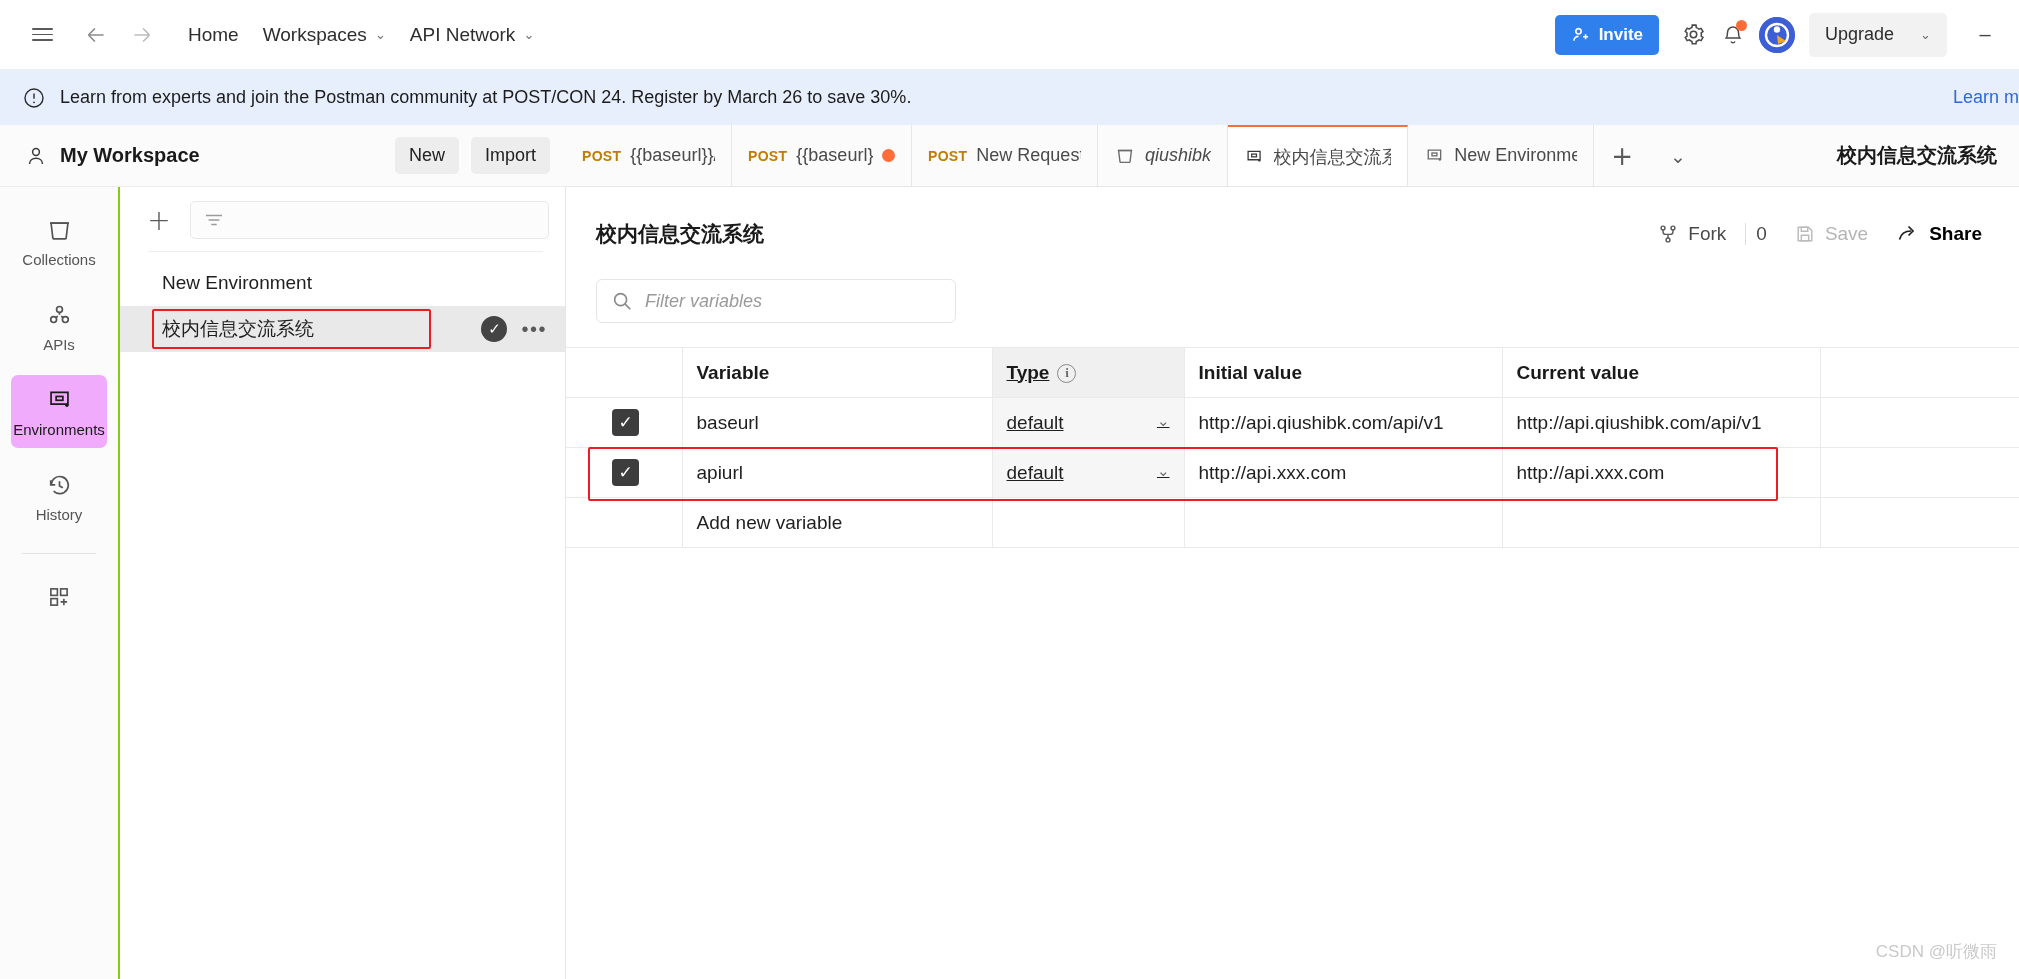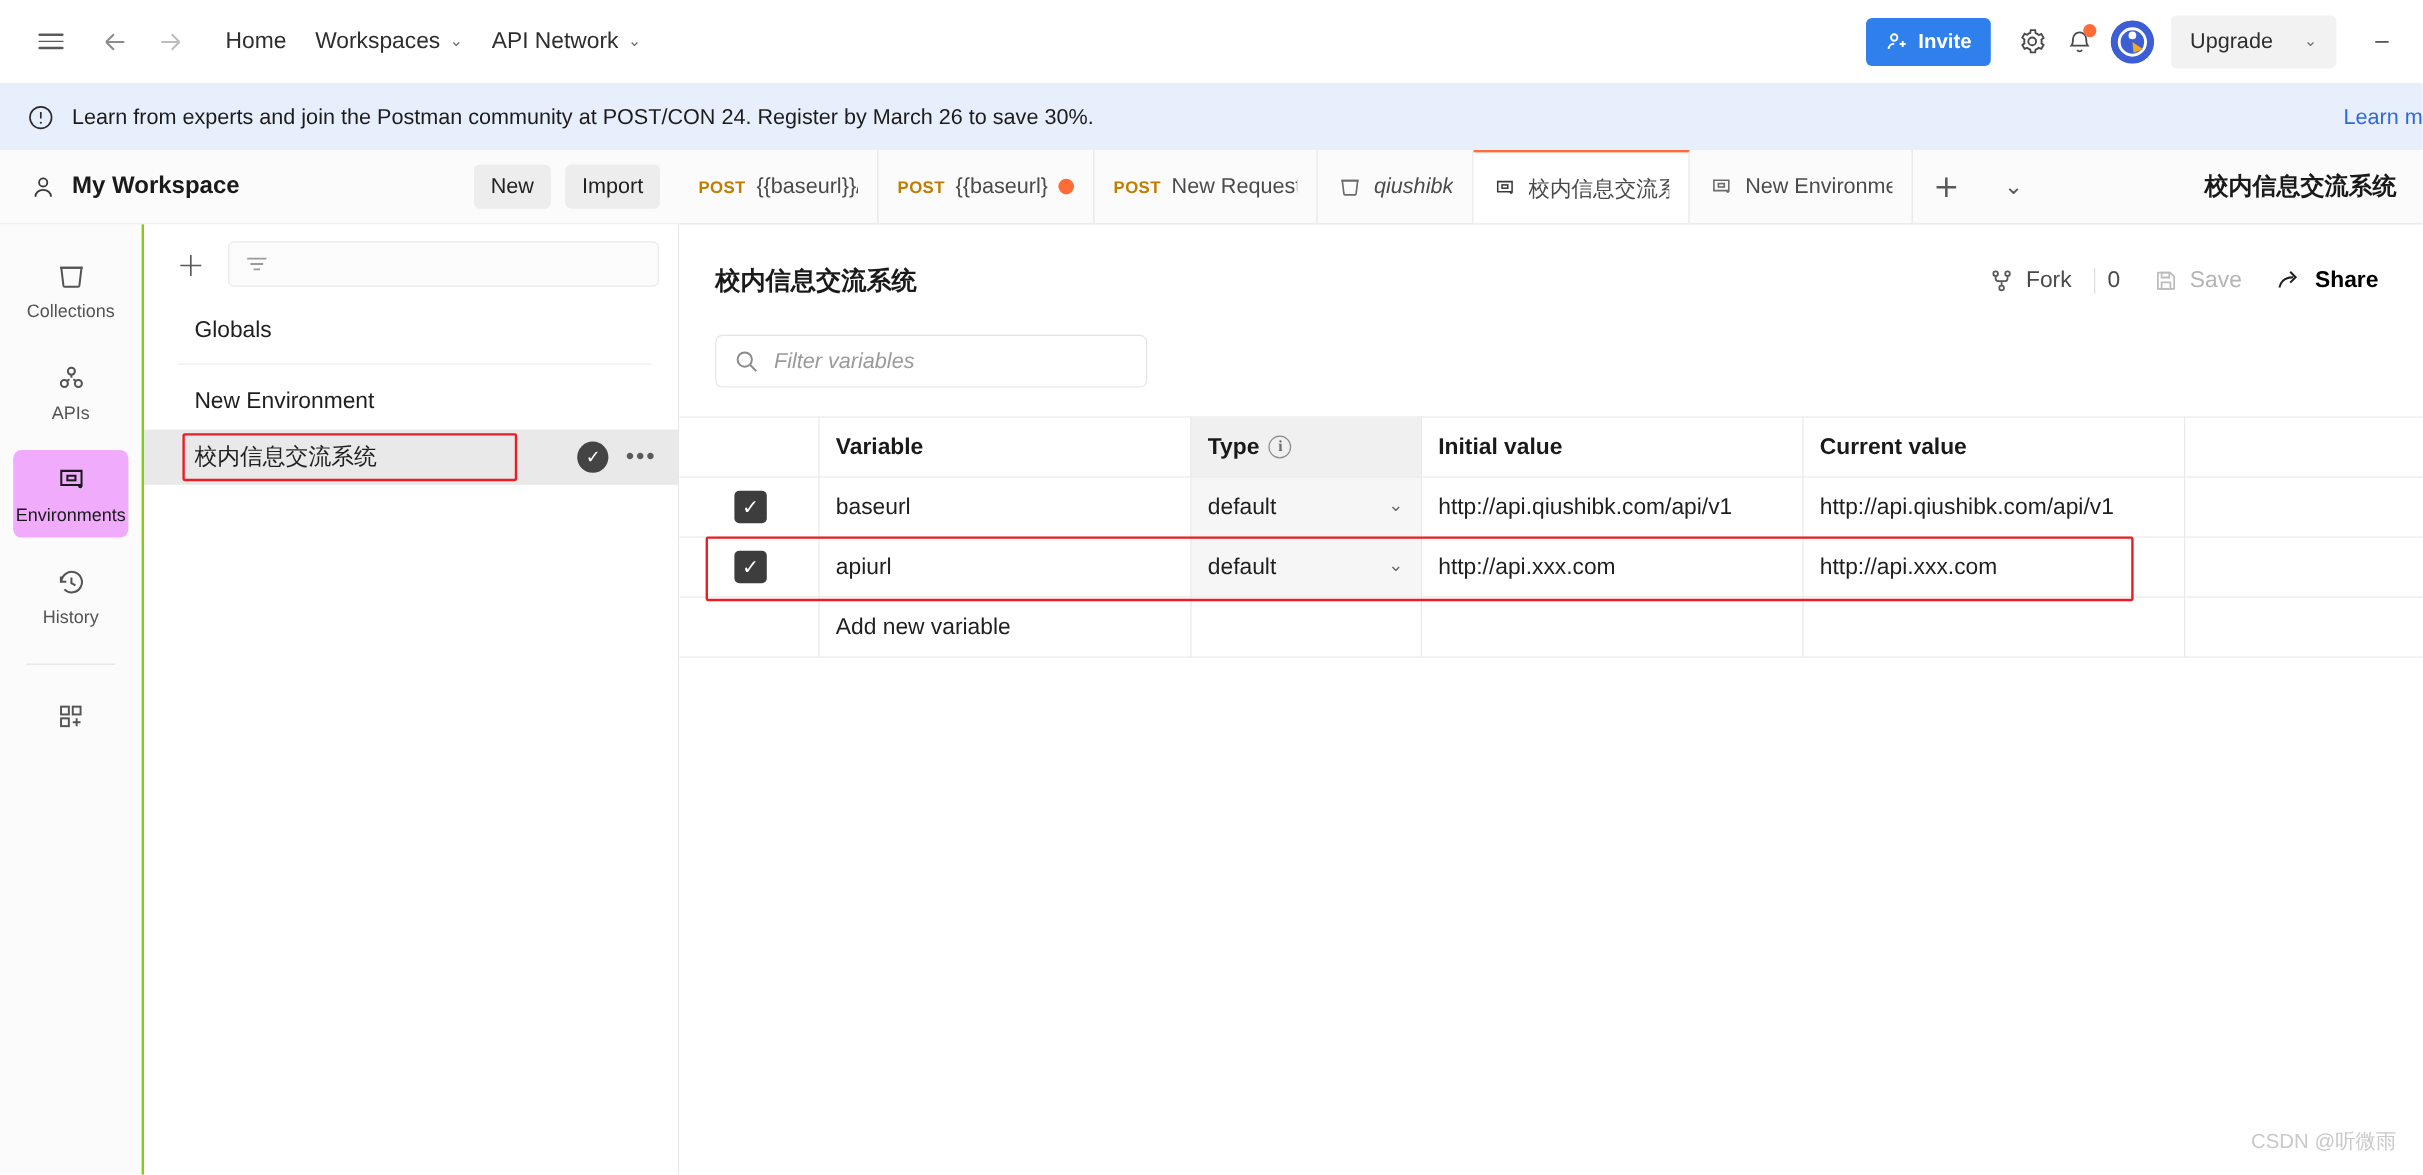--- a/index.html
+++ b/index.html
@@ -189,21 +189,21 @@
   
   .vtable { margin-top: 24px; width: 100%; border-collapse: collapse; table-layout: fixed; }
   .vtable th, .vtable td {
     border-bottom: 1px solid #eaeaea; border-right: 1px solid #eaeaea;
     text-align: left; font-weight: normal; font-size: 19px; color: #1f1f1f;
     height: 50px; padding: 0 14px; vertical-align: middle;
   }
   .vtable th { font-weight: bold; color: #1a1a1a; border-top: 1px solid #eaeaea; }
   .col-cb { width: 116px; border-right: 1px solid #eaeaea !important; }
   .col-var { width: 310px; }
-  .col-type { width: 192px; background: #f6f6f6; }
+  .col-type { width: 192px; background: #f6f6f6; text-decoration: underline; }
   .col-init { width: 318px; }
   .col-cur { width: 318px; }
   .col-rest { border-right: none !important; }
   .vtable th.col-type { background: #f0f0f0; }
   .cb {
     width: 27px; height: 27px; border-radius: 4px; background: #3d3d3d;
     display: flex; align-items: center; justify-content: center; color: #fff; font-size: 17px;
     cursor: pointer; margin-left: 32px;
   }
   .type-cell { display: flex; justify-content: space-between; cursor: pointer; }
@@ -376,21 +376,20 @@
           <div class="filterrow">
             <div class="plus-btn">+</div>
             <div class="filter-input">
               <svg width="22" height="16" viewBox="0 0 24 18" fill="none" stroke="#9a9a9a" stroke-width="1.7">
                   <path d="M3 4h18M6 9h12M9 14h6"></path>
                 </svg>
             </div>
           </div>
 
           <div class="env-list">
-            <div class="env-globals">Globals</div>
             <div class="env-divider"></div>
             <div class="env-row" style="margin-top:8px;">
               <span class="env-name">New Environment</span>
             </div>
             <div class="env-row selected">
               <div class="redbox"></div>
               <span class="env-name">校内信息交流系统</span>
               <span class="check-circle">✓</span>
               <span class="dots">•••</span>
             </div>

